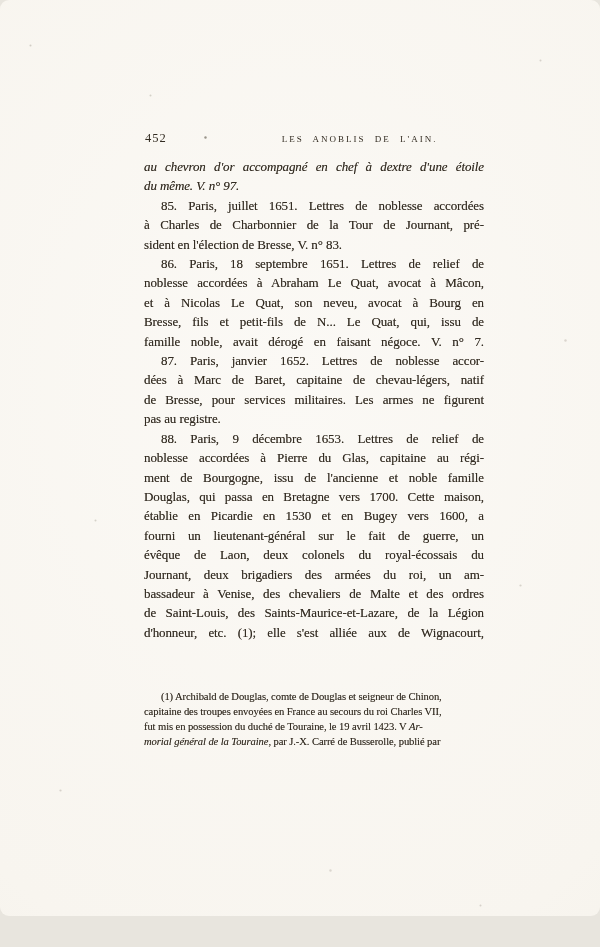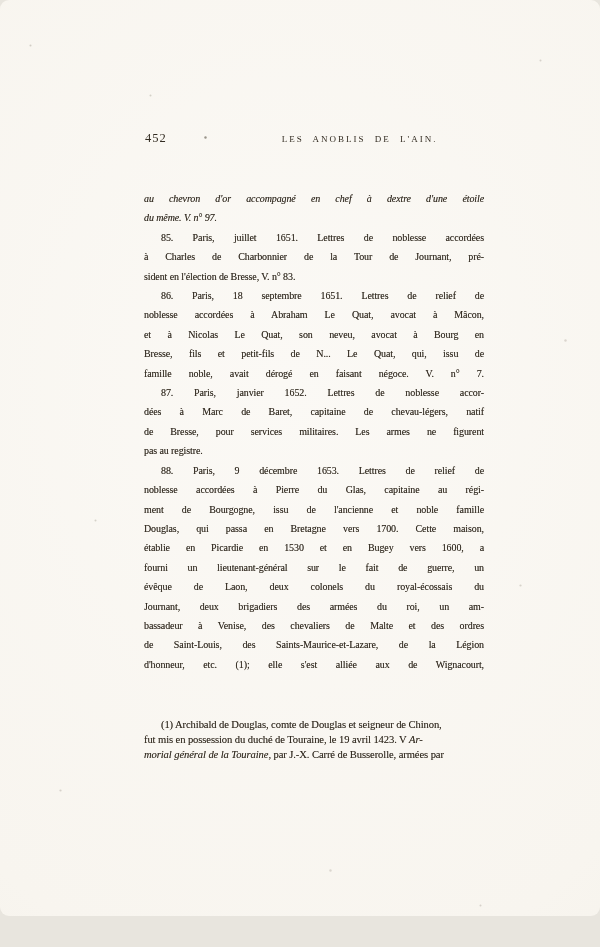--- a/index.html
+++ b/index.html
@@ -41,40 +41,38 @@
   }
   .runtitle {
     position: absolute; left: 50%; top: 2.5px;
     transform: translateX(-47%);
     font-size: 9px; letter-spacing: 2px; word-spacing: 5px;
     white-space: nowrap;
     margin-left: 41px;
   }
   .bodytext {
     position: absolute; top: 157px; left: 144px; width: 340px;
-    font-size: 10px; line-height: 19.42px;
+    font-size: 13px; line-height: 19.42px;
     letter-spacing: -0.1px;
     text-shadow: 0 0 0.45px rgba(51,44,34,.55);
-    margin-top: 32px;
   }
   .line {
     height: 19.42px;
     text-align: justify;
     text-align-last: left;
     white-space: normal;
   }
   .full { text-align-last: justify; }
   .ind  { text-indent: 17px; }
   .it   { font-style: italic; }
   .footnote {
     position: absolute; top: 689px; left: 144px; width: 340px;
     font-size: 10.6px; line-height: 15.1px;
     letter-spacing: -0.1px;
     text-shadow: 0 0 0.4px rgba(51,44,34,.5);
-    margin-top: 28px;
   }
   .fline {
     height: 15.1px;
     text-align: justify;
     text-align-last: left;
   }
 </style>
 </head>
 <body>
 
@@ -126,17 +124,18 @@
       <div class="line full">Journant, deux brigadiers des armées du roi, un am-</div>
       <div class="line full">bassadeur à Venise, des chevaliers de Malte et des ordres</div>
       <div class="line full">de Saint-Louis, des Saints-Maurice-et-Lazare, de la Légion</div>
       <div class="line full">d'honneur, etc. (1); elle s'est alliée aux de Wignacourt,</div>
     </div>
 
   </div>
 
   <div class="footnote">
     <div class="fline full ind">(1) Archibald de Douglas, comte de Douglas et seigneur de Chinon,</div>
+    <div class="fline full">capitaine des troupes envoyées en France au secours du roi Charles VII,</div>
     <div class="fline full"><span>fut mis en possession du duché de Touraine, le 19 avril 1423. V </span><span class="it">Ar-</span></div>
-    <div class="fline full"><span class="it">morial général de la Touraine</span><span>, par J.-X. Carré de Busserolle, armées par</span></div>
+    <div class="fline full"><span class="it">morial général de la Touraine</span><span>, par J.-X. Carré de Busserolle, publié par</span></div>
   </div>
 
 </div>
 
 </body></html>

